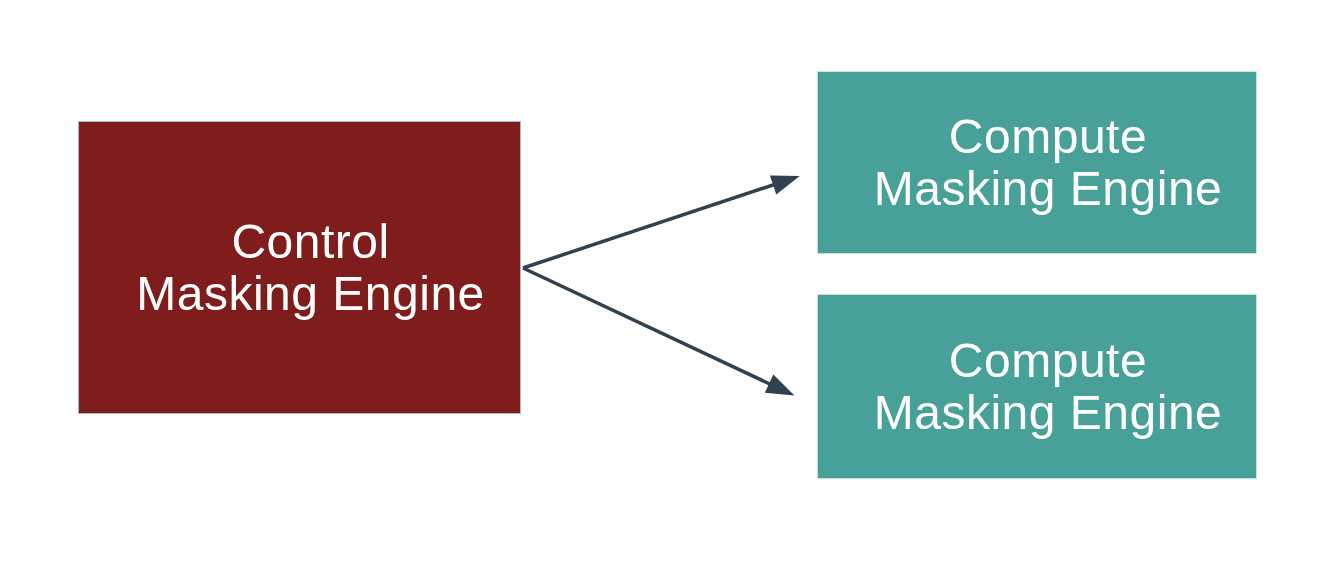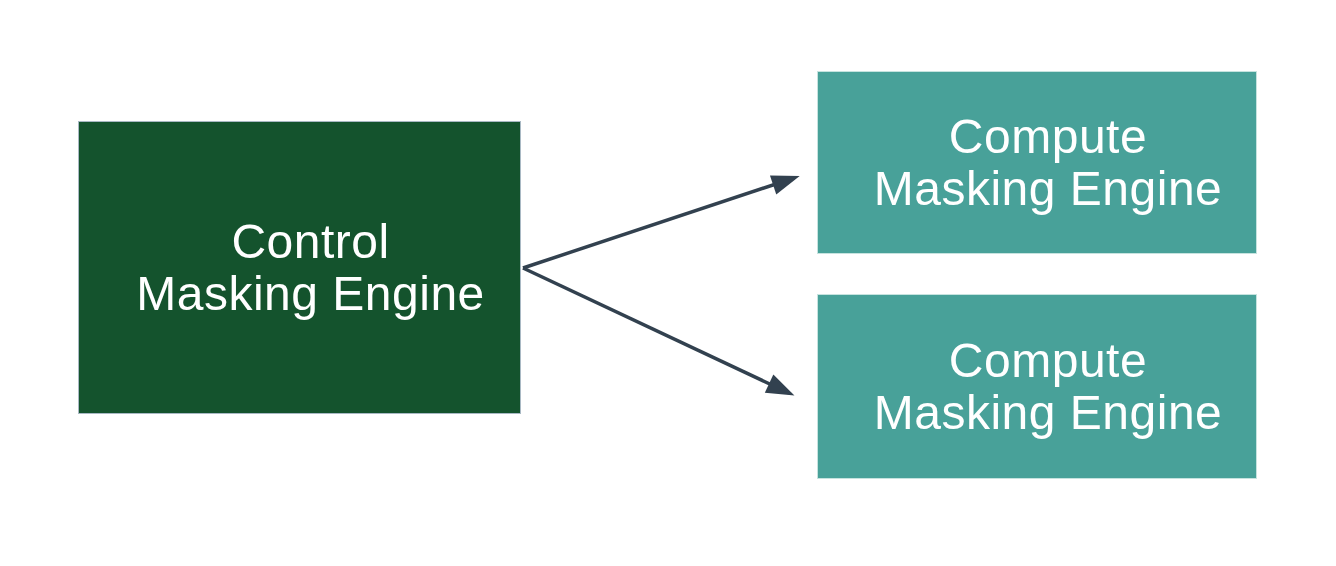--- a/index.html
+++ b/index.html
@@ -62,21 +62,21 @@
   <svg class="edges-layer" viewBox="0 0 1336 566" xmlns="http://www.w3.org/2000/svg">
     <defs>
       <marker id="arrowhead" markerUnits="userSpaceOnUse" markerWidth="30" markerHeight="22" refX="23" refY="11" orient="auto">
         <path d="M1,1 L29,11 L1,21 Z" fill="#32414F"></path>
       </marker>
     </defs>
     <path d="M523,268 L794,178" fill="none" stroke-width="3.5" marker-end="url(#arrowhead)" stroke="#32414F"></path>
     <path d="M523,268 L789,393" fill="none" stroke-width="3.5" marker-end="url(#arrowhead)" stroke="#32414F"></path>
   </svg>
 
-  <div class="node node-control" style="background-color: #14532d; color: rgb(255, 255, 255); border-color: rgb(169, 185, 196);">
+  <div class="node node-control" style="background-color: #7f1d1d; color: rgb(255, 255, 255); border-color: rgb(169, 185, 196);">
     <div class="node-line">Control</div>
     <div class="node-line">Masking Engine</div>
   </div>
 
   <div class="node node-compute-1" style="background-color: rgb(72, 161, 153); color: rgb(255, 255, 255); border-color: rgb(198, 227, 223);">
     <div class="node-line">Compute</div>
     <div class="node-line">Masking Engine</div>
   </div>
 
   <div class="node node-compute-2" style="background-color: rgb(72, 161, 153); color: rgb(255, 255, 255); border-color: rgb(198, 227, 223);">

